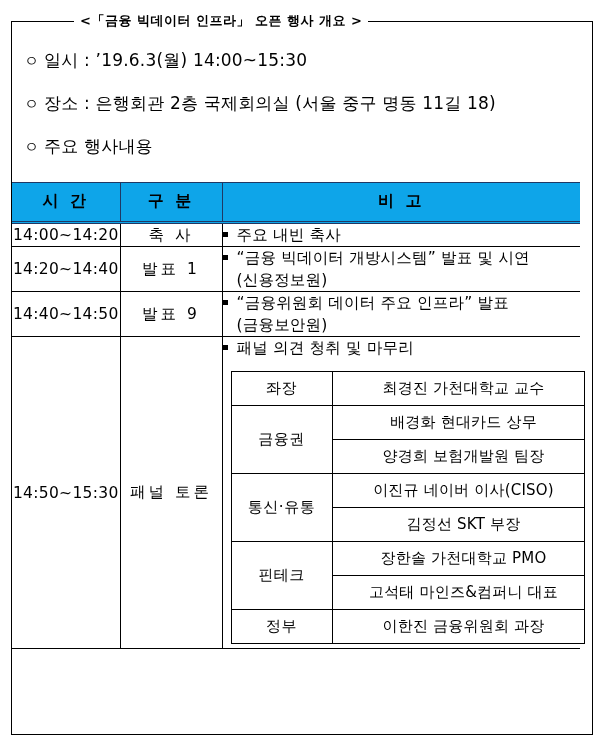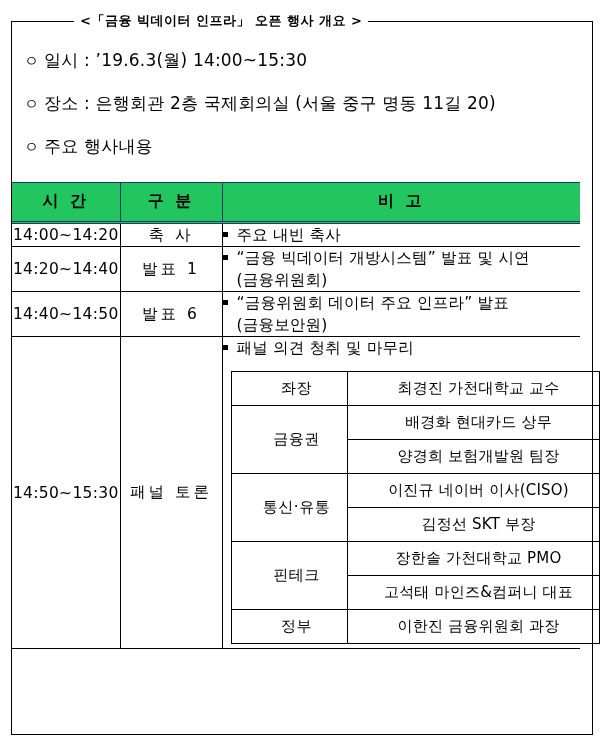--- a/index.html
+++ b/index.html
@@ -84,21 +84,21 @@
     left: 12px;
     top: 182px;
     width: 568px;
   }
   table.schedule {
     border-collapse: collapse;
     width: 568px;
     table-layout: fixed;
   }
   table.schedule > thead > tr > th {
-    background: #22c55e;
+    background: #0ea5e9;
     border-top: 1.2px solid #1f3864;
     border-bottom: 3px double #1f3864;
     border-left: none;
     border-right: 1px solid #1f3864;
     font-size: 16px;
     font-weight: bold;
     letter-spacing: 3px;
     padding: 8px 0 9px 0;
     text-align: center;
     color: #000;
@@ -151,21 +151,21 @@
   
   table.panel {
     border-collapse: collapse;
     width: 340px;
     table-layout: fixed;
     margin: 12px 0 4px 8px;
   }
   table.panel td {
     border: 1.1px solid #000;
     font-size: 15px;
-    padding: 5px 0 6px 15px;
+    padding: 5px 0 6px 0;
     height: 22px;
   }
   .panel-cat {
     width: 100px;
     text-align: center;
     letter-spacing: 0.5px;
   }
   .panel-name {
     width: 240px;
     text-align: center;
@@ -183,21 +183,21 @@
   <span class="rule rule-right"></span>
 </div>
 
 <div class="info-list">
   <div class="info-line">
     <span class="circle-bullet">ㅇ</span>
     <span class="info-text">일시 : ’19.6.3(월) 14:00~15:30</span>
   </div>
   <div class="info-line">
     <span class="circle-bullet">ㅇ</span>
-    <span class="info-text">장소 : 은행회관 2층 국제회의실 (서울 중구 명동 11길 20)</span>
+    <span class="info-text">장소 : 은행회관 2층 국제회의실 (서울 중구 명동 11길 18)</span>
   </div>
   <div class="info-line">
     <span class="circle-bullet">ㅇ</span>
     <span class="info-text">주요 행사내용</span>
   </div>
 </div>
 
 <div class="schedule-wrap">
   <table class="schedule">
     <colgroup>
@@ -226,29 +226,29 @@
       </tr>
 
       <tr>
         <td class="cell-center">14:20~14:40</td>
         <td class="cell-kind">발표 1</td>
         <td class="note-cell">
           <div class="note-item">
             <span class="sq-bullet"></span>
             <span class="note-body">
               <span>“금융 빅데이터 개방시스템” 발표 및 시연</span>
-              <span class="note-sub">(금융위원회)</span>
+              <span class="note-sub">(신용정보원)</span>
             </span>
           </div>
         </td>
       </tr>
 
       <tr>
         <td class="cell-center">14:40~14:50</td>
-        <td class="cell-kind">발표 6</td>
+        <td class="cell-kind">발표 9</td>
         <td class="note-cell">
           <div class="note-item">
             <span class="sq-bullet"></span>
             <span class="note-body">
               <span>“금융위원회 데이터 주요 인프라” 발표</span>
               <span class="note-sub">(금융보안원)</span>
             </span>
           </div>
         </td>
       </tr>

